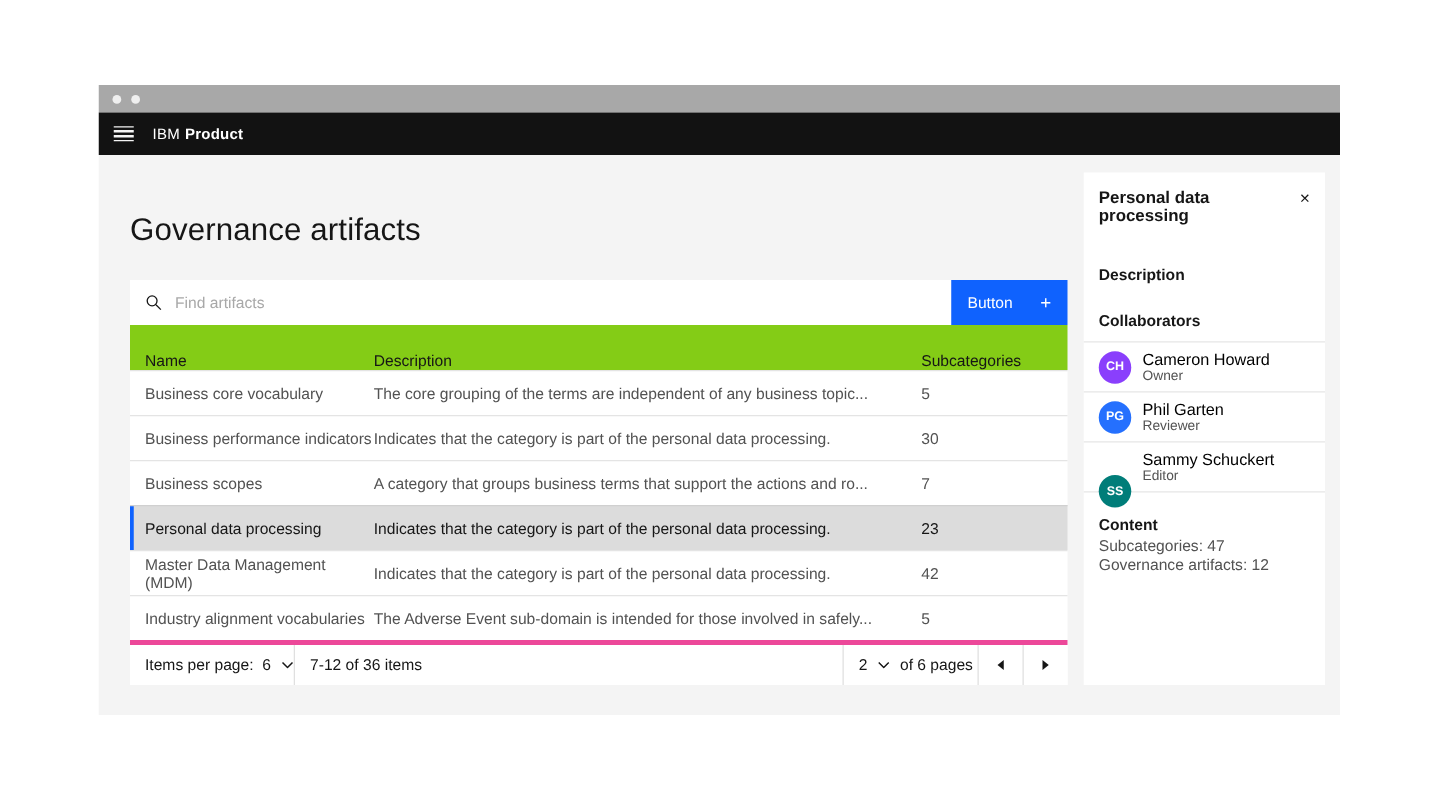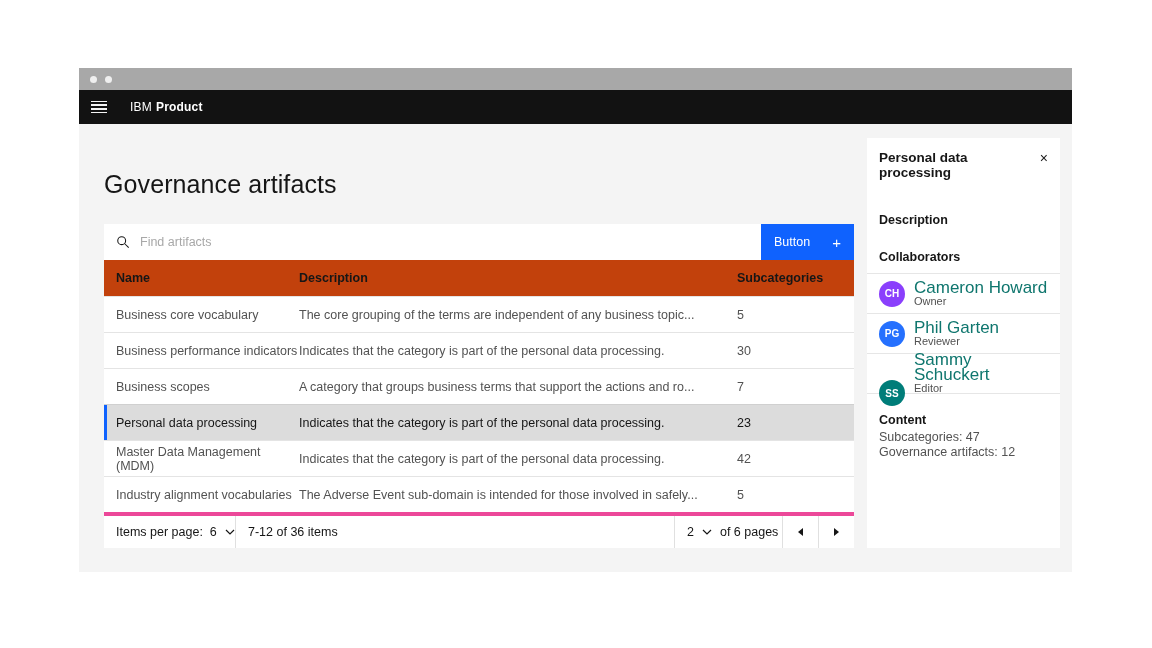--- a/index.html
+++ b/index.html
@@ -6,21 +6,21 @@
   html, body { width: 1152px; height: 648px; background: #ffffff; overflow: hidden; }
   body { font-family: "Liberation Sans", sans-serif; color: #161616; }
 
   .frame { position: absolute; left: 79px; top: 68px; width: 993px; height: 504px; }
 
   
   .chrome { height: 22px; background: #a8a8a8; display: flex; align-items: center; padding-left: 11px; }
   .chrome .dot { width: 7px; height: 7px; border-radius: 50%; background: #efefef; margin-right: 8px; }
 
   
-  .appbar { height: 34px; background: #121212; display: flex; align-items: center; padding-left: 12px; gap: 8px; }
+  .appbar { height: 34px; background: #121212; display: flex; align-items: center; padding-left: 12px; }
   .menu-icon { width: 16px; height: 13px; display: flex; flex-direction: column; justify-content: space-between; cursor: pointer; }
   .menu-icon span { display: block; height: 1.6px; background: #f4f4f4; }
   .brand { margin-left: 15px; font-size: 12px; color: #ffffff; letter-spacing: 0.2px; }
   .brand .prefix { font-weight: 400; margin-right: 4px; }
   .brand .name { font-weight: 700; }
 
   
   .content { position: relative; height: 448px; background: #f4f4f4; }
 
   .page-title { position: absolute; left: 25px; top: 46px; font-size: 25px; font-weight: 400; color: #161616; letter-spacing: 0.1px; }
@@ -30,21 +30,21 @@
   .search { flex: 1; background: #ffffff; display: flex; align-items: center; padding-left: 12px; }
   .search svg { flex: none; }
   .search input { border: none; outline: none; background: transparent; font-family: "Liberation Sans", sans-serif; font-size: 12.5px; color: #be185d; margin-left: 10px; width: 90%; }
   .search input::placeholder { color: #a8a8a8; }
   .primary-btn { width: 93px; border: none; background: #0f62fe; color: #ffffff; font-family: "Liberation Sans", sans-serif; font-size: 12.5px; display: flex; align-items: center; justify-content: space-between; padding: 0 13px; cursor: pointer; }
   .primary-btn .plus { font-size: 15px; font-weight: 400; line-height: 1; }
 
   
   .table { position: absolute; left: 25px; top: 136px; width: 750px; }
   .t-row { display: flex; height: 36px; align-items: center; background: #ffffff; border-top: 1px solid #e4e4e4; font-size: 12.5px; color: #525252; }
-  .t-row.t-head { background: #c2410c; border-top: none; font-weight: 700; color: #161616; }
+  .t-row.t-head { background: #84cc16; border-top: none; font-weight: 400; color: #161616; align-items: flex-end; }
   .c-name { width: 195px; padding-left: 12px; }
   .c-desc { width: 438px; }
   .c-sub  { flex: 1; }
   .t-row.selected { background: #dcdcdc; color: #161616; border-top-color: #d0d0d0; position: relative; }
   .t-row.selected::before { content: ""; position: absolute; left: 0; top: 0; bottom: 0; width: 3px; background: #0f62fe; }
 
   
   .pagination { position: absolute; left: 25px; top: 388px; width: 750px; height: 36px; background: #ffffff; border-top: 4px solid #ec4899; display: flex; align-items: center; font-size: 12.5px; color: #161616; }
   .pg-left { width: 132px; height: 100%; display: flex; align-items: center; padding-left: 12px; border-right: 1px solid #e0e0e0; cursor: pointer; }
   .pg-left .val { margin-left: 7px; margin-right: 8px; }
@@ -61,21 +61,21 @@
   .panel-header { padding: 12px 12px 0; display: flex; justify-content: space-between; align-items: flex-start; }
   .panel-title { font-size: 13.5px; font-weight: 700; color: #161616; }
   .panel-close { border: none; background: transparent; font-size: 14px; line-height: 1; color: #161616; cursor: pointer; padding: 0; margin-top: 1px; font-family: "Liberation Sans", sans-serif; }
   .sect-heading { font-size: 12.5px; font-weight: 700; color: #161616; margin-bottom: 3px; }
   .desc-section { padding: 0 12px; margin-top: 33px; }
   .desc-body { font-size: 12.5px; color: #525252; line-height: 15px; }
   .collab-heading { margin-top: 13px; padding: 10px 12px 9px; border-bottom: 1px solid #e6e6e6; font-size: 12.5px; font-weight: 700; }
   .collab-row { height: 40px; display: flex; align-items: center; padding: 0 12px; border-bottom: 1px solid #e6e6e6; }
   .avatar { width: 26px; height: 26px; border-radius: 50%; color: #ffffff; font-size: 10px; font-weight: 700; display: flex; align-items: center; justify-content: center; flex: none; }
   .collab-meta { margin-left: 9px; }
-  .collab-name { font-size: 17px; color: #0f766e; line-height: 15px; }
+  .collab-name { font-size: 13px; color: #000000; line-height: 15px; }
   .collab-role { font-size: 11px; color: #525252; line-height: 13px; }
   .content-section { padding: 19px 12px 0; }
   .content-line { font-size: 12.5px; color: #525252; line-height: 15px; }
 </style>
 </head>
 <body>
 
 <div class="frame">
 
   <div class="chrome">

